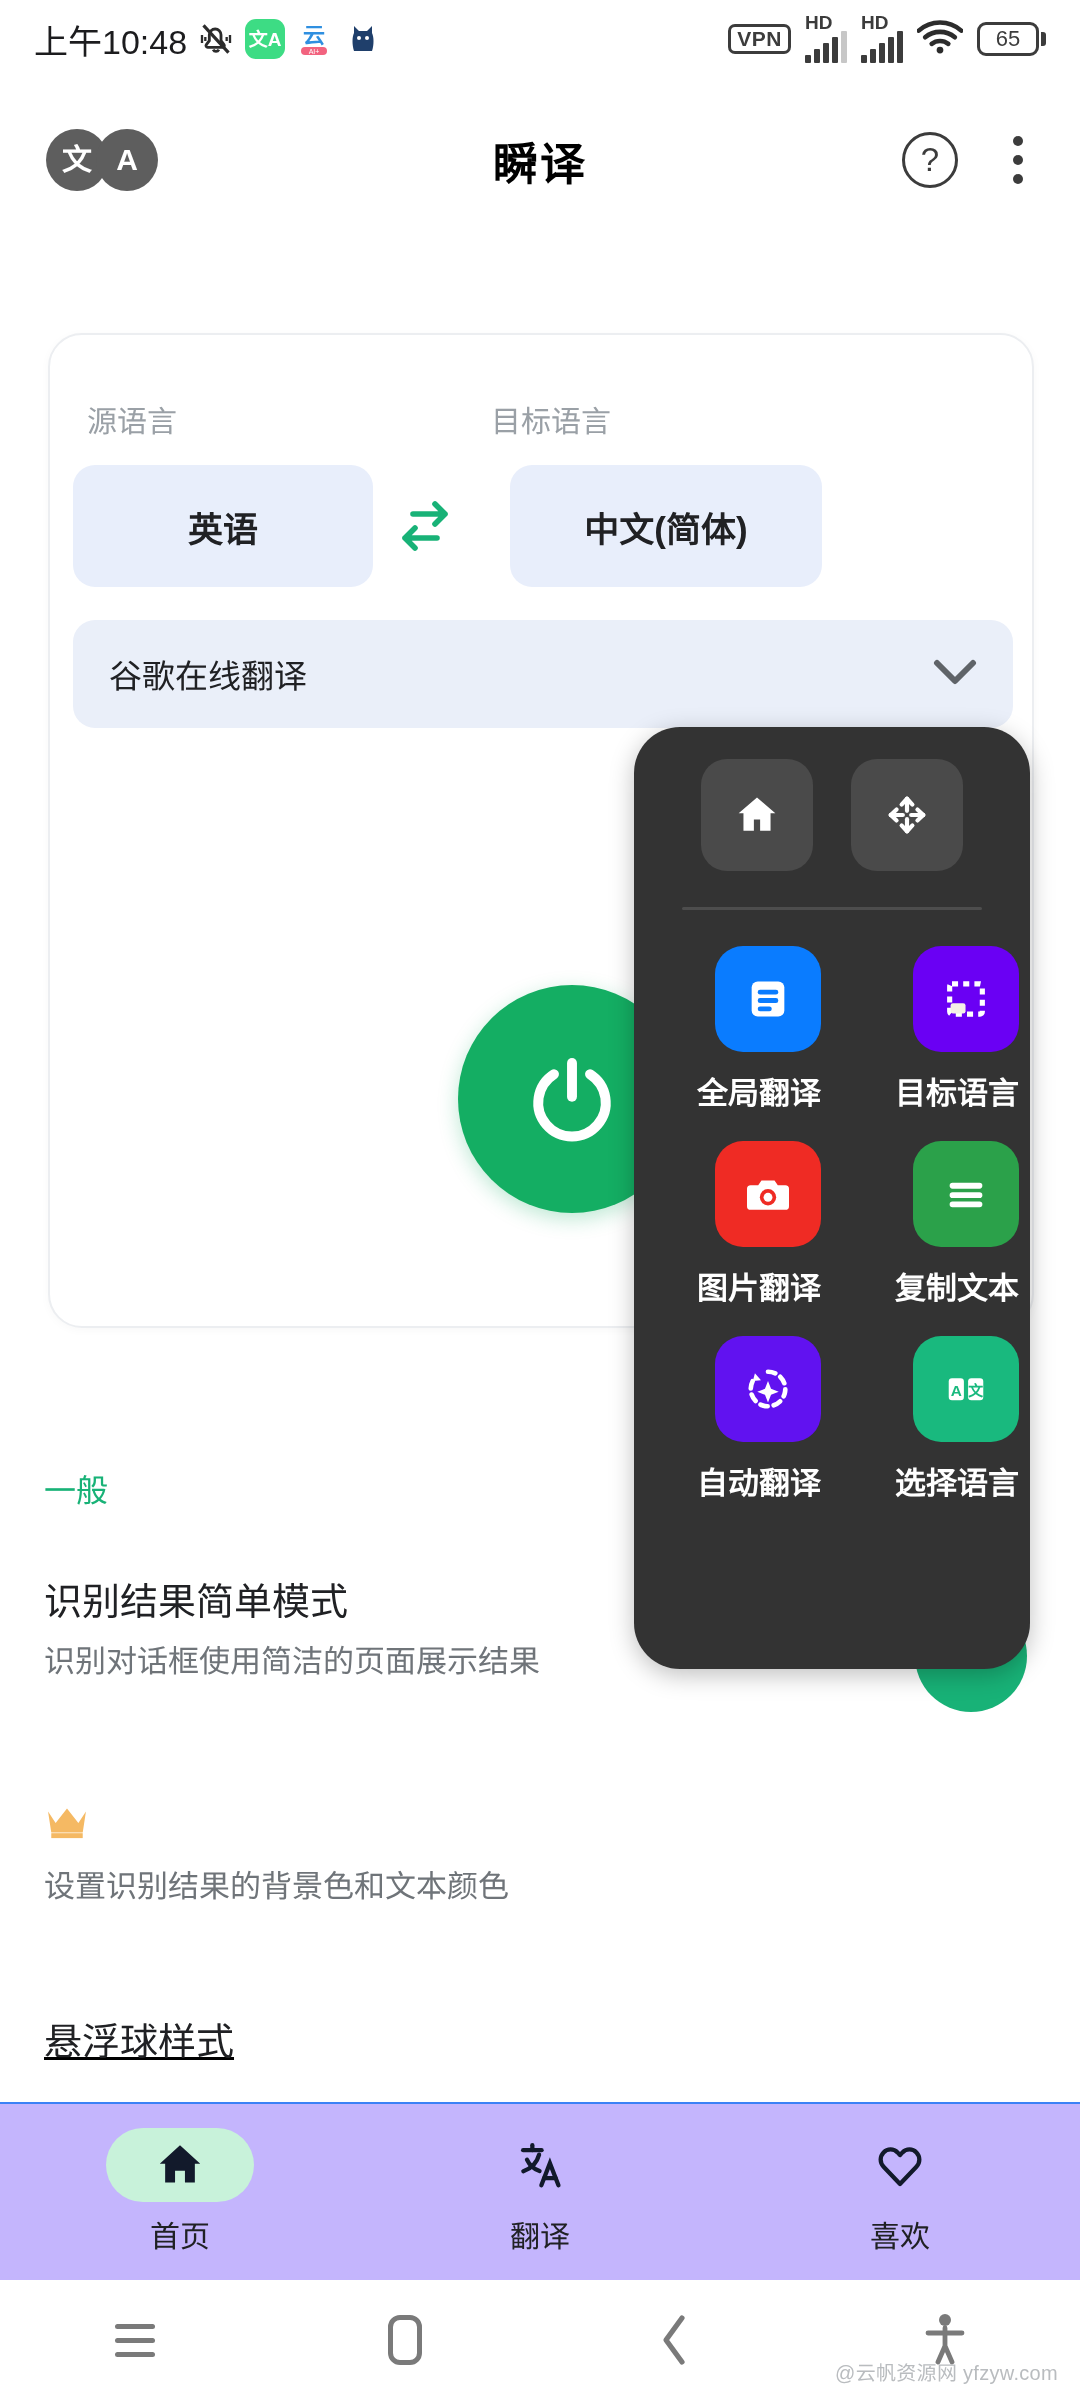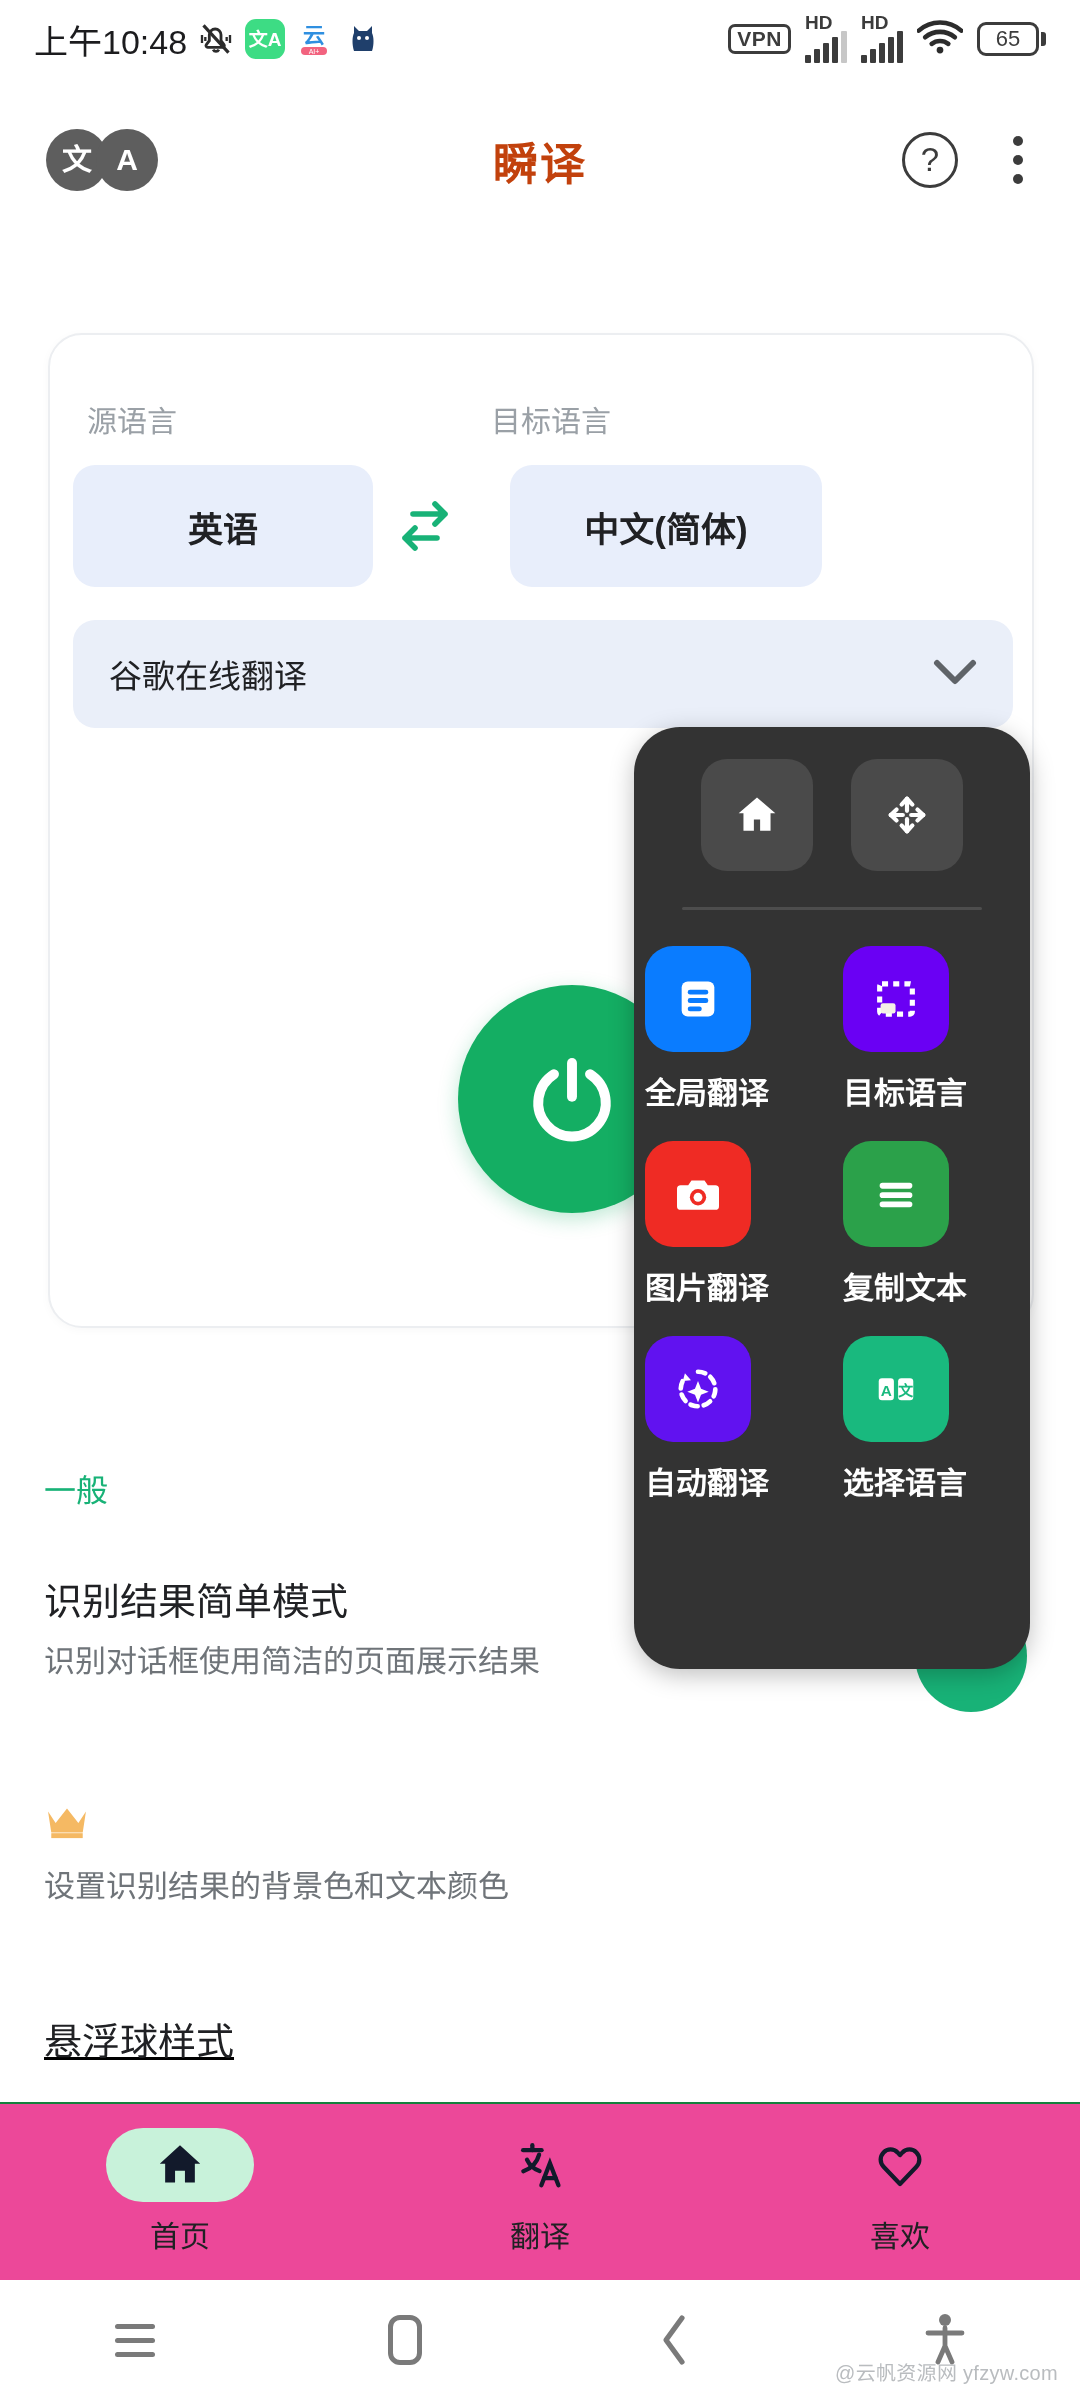--- a/index.html
+++ b/index.html
@@ -69,21 +69,21 @@
     display: flex; align-items: center; padding: 0 46px;
   }
   .logo-badge { position: relative; width: 112px; height: 62px; }
   .logo-badge .c { position: absolute; top: 0; width: 62px; height: 62px; border-radius: 50%;
                    background: #5e5e5e; display: flex; align-items: center; justify-content: center; }
   .logo-badge .c1 { left: 0; }
   .logo-badge .c2 { left: 50px; }
   .logo-badge .c span { color: #fff; font-size: 30px; font-weight: 600; line-height: 1; }
   .app-title {
     position: absolute; left: 0; right: 0; text-align: center;
-    font-size: 45px; color: #c2410c; font-weight: 600; letter-spacing: 2px;
+    font-size: 45px; color: #000000; font-weight: 600; letter-spacing: 2px;
     pointer-events: none;
   }
   .appbar-right { margin-left: auto; display: flex; align-items: center; gap: 44px; z-index: 2; }
   .help-icon {
     width: 56px; height: 56px; border-radius: 50%; border: 3px solid #3c3c3c;
     display: flex; align-items: center; justify-content: center;
     font-size: 33px; color: #3c3c3c; font-weight: 500;
   }
   .kebab { width: 12px; display: flex; flex-direction: column; gap: 9px; align-items: center; padding: 6px 16px; }
   .kebab i { display: block; width: 10px; height: 10px; border-radius: 50%; background: #3c3c3c; }
@@ -173,33 +173,33 @@
   .fp-ctl {
     width: 112px; height: 112px; border-radius: 26px; background: #4a4a4a;
     display: flex; align-items: center; justify-content: center;
   }
   .fp-divider { margin: 36px auto 0 auto; width: 300px; height: 3px; background: #4d4d4d; border-radius: 2px; }
   .fp-grid {
     margin-top: 36px;
     display: grid; grid-template-columns: 1fr 1fr;
     row-gap: 28px; justify-items: center;
   }
-  .fp-item { width: 176px; display: flex; flex-direction: column; align-items: flex-start; }
+  .fp-item { width: 176px; display: flex; flex-direction: column; align-items: flex-end; }
   .fp-tile {
     width: 106px; height: 106px; border-radius: 28px;
     display: flex; align-items: center; justify-content: center;
   }
   .fp-label { margin-top: 16px; font-size: 31px; color: #ffffff; font-weight: 600; white-space: nowrap; }
 
   
   .bottomnav {
     position: absolute; left: 0; bottom: 120px;
     width: 1080px; height: 178px;
-    background: #ec4899;
-    border-top: 2px solid #15803d;
+    background: #c4b5fd;
+    border-top: 2px solid #3b82f6;
     display: flex;
   }
   .bn-item { flex: 1; display: flex; flex-direction: column; align-items: center; justify-content: center; gap: 10px; }
   .bn-pill {
     width: 148px; height: 74px; border-radius: 38px;
     display: flex; align-items: center; justify-content: center;
   }
   .bn-pill.active { background: #c8f2da; }
   .bn-label { font-size: 30px; color: #202124; }
 

